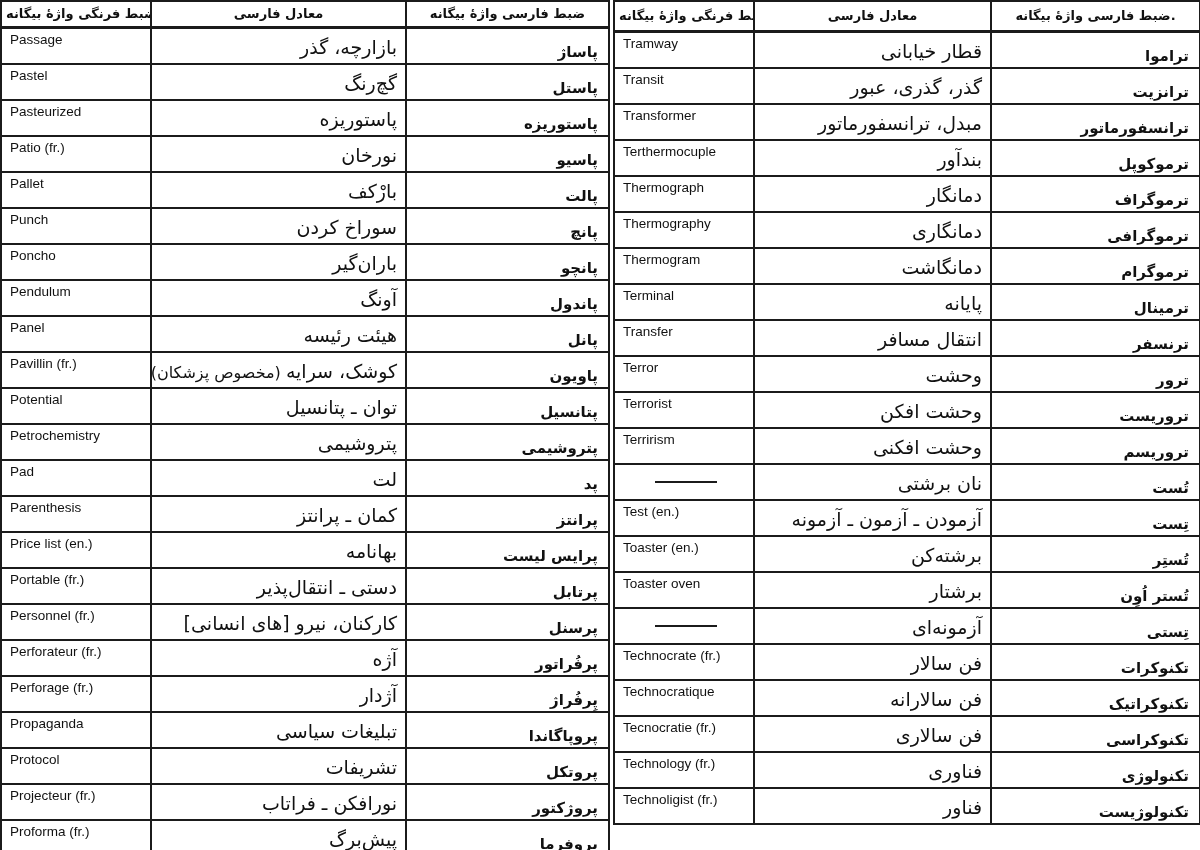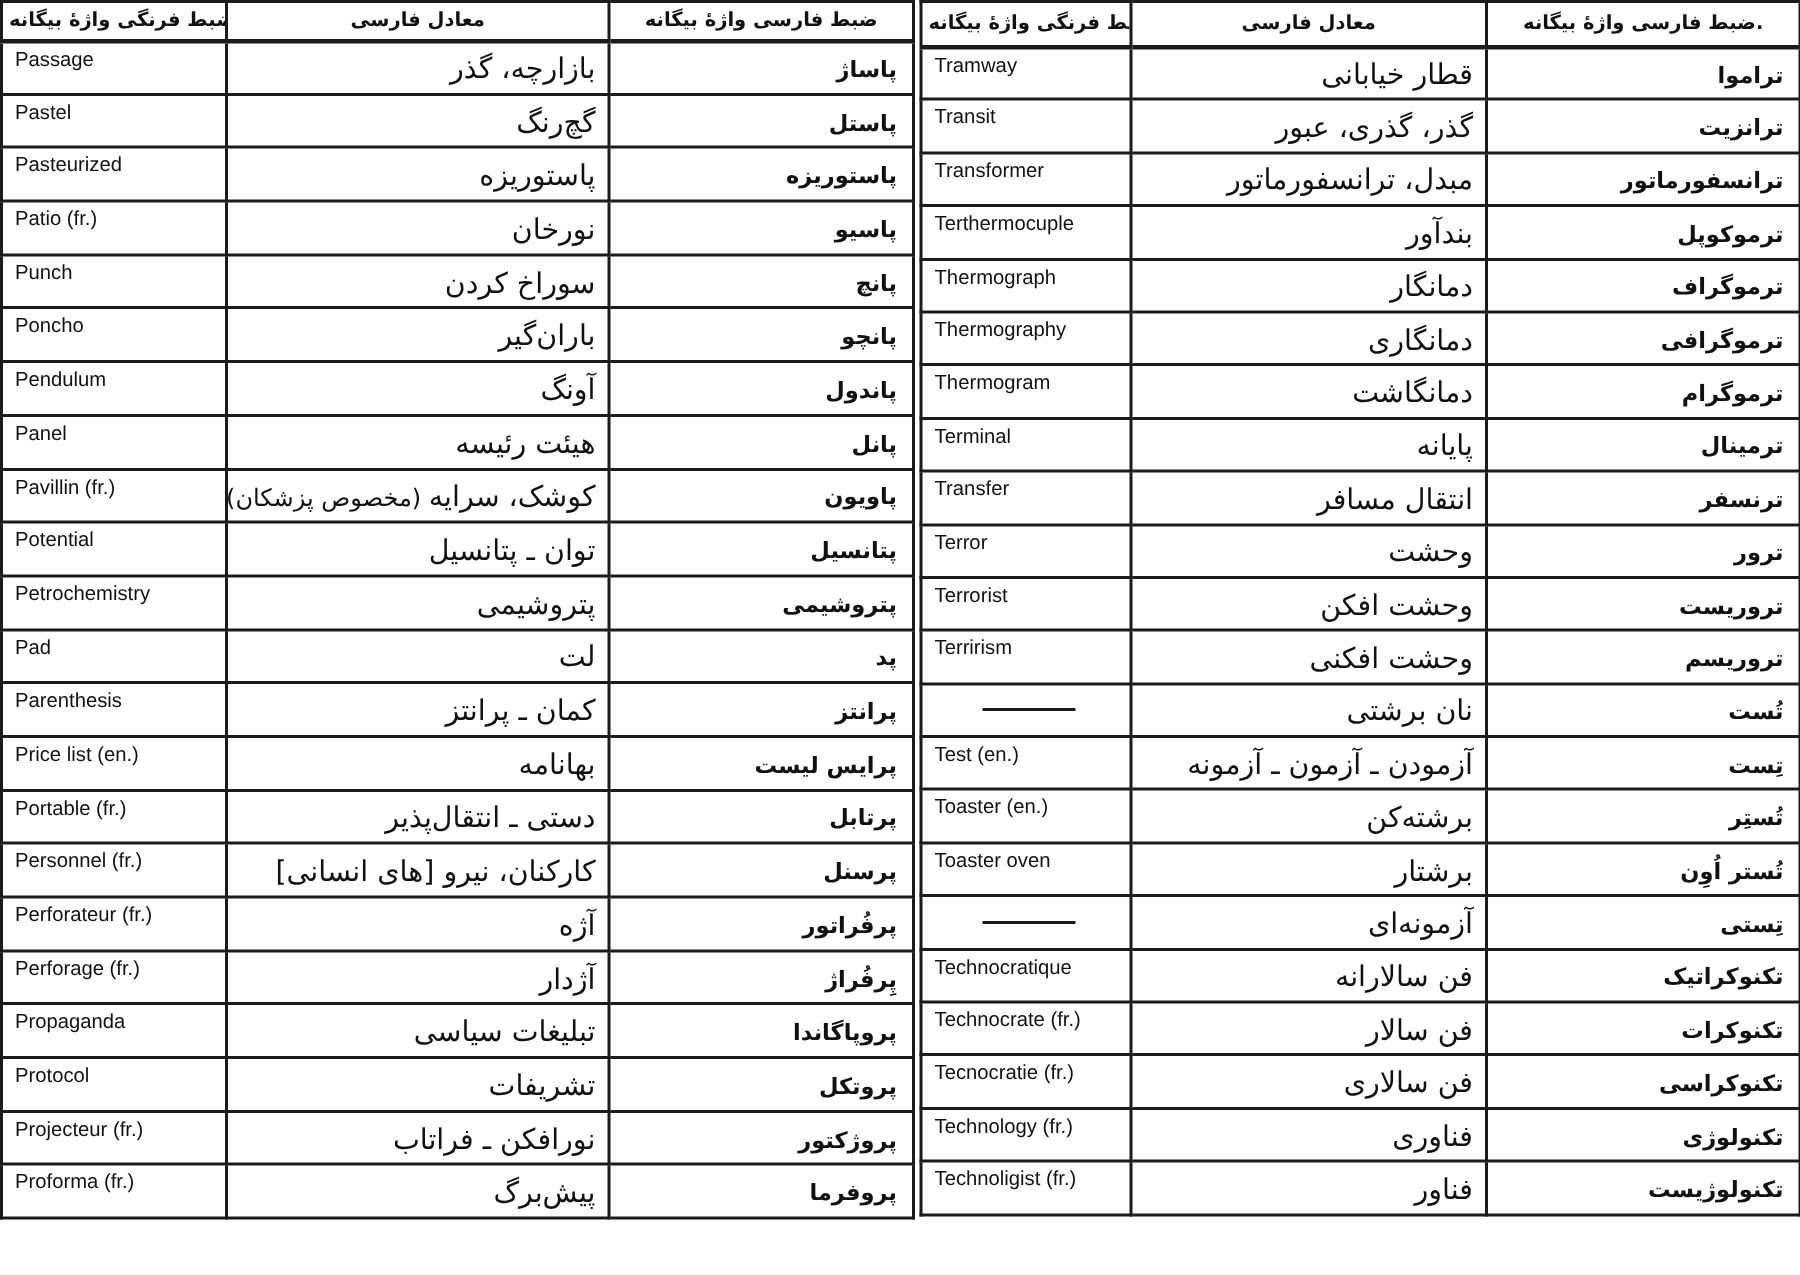--- a/index.html
+++ b/index.html
@@ -62,21 +62,21 @@
     vertical-align: middle;
     padding: 4px 8px 2px 4px;
     font-size: 19px;
     font-family: "DejaVu Sans", sans-serif;
   }
   .cell-equivalent .note { font-size: 16px; }
   .cell-spelling {
     direction: rtl;
     text-align: right;
     vertical-align: middle;
-    padding: 4px 10px 2px 4px;
+    padding: 14px 10px 2px 4px;
     font-size: 15px;
     font-weight: bold;
     font-family: "DejaVu Sans", sans-serif;
   }
 </style>
 </head>
 <body>
 
 <table class="dict-table t-left">
   <colgroup>
@@ -106,20 +106,25 @@
         <td class="cell-foreign">Pasteurized</td>
         <td class="cell-equivalent">پاستوریزه</td>
         <td class="cell-spelling">پاستوریزه</td>
       </tr>
       <tr>
         <td class="cell-foreign">Patio (fr.)</td>
         <td class="cell-equivalent">نورخان</td>
         <td class="cell-spelling">پاسیو</td>
       </tr>
       <tr>
+        <td class="cell-foreign">Pallet</td>
+        <td class="cell-equivalent">بارْکف</td>
+        <td class="cell-spelling">پالت</td>
+      </tr>
+      <tr>
         <td class="cell-foreign">Punch</td>
         <td class="cell-equivalent">سوراخ کردن</td>
         <td class="cell-spelling">پانچ</td>
       </tr>
       <tr>
         <td class="cell-foreign">Poncho</td>
         <td class="cell-equivalent">باران‌گیر</td>
         <td class="cell-spelling">پانچو</td>
       </tr>
       <tr>
@@ -302,30 +307,30 @@
         <td class="cell-spelling">تُستر اُوِن</td>
       </tr>
       <tr>
         <td class="cell-foreign dash-cell">
           <div class="dash-line"></div>
         </td>
         <td class="cell-equivalent">آزمونه‌ای</td>
         <td class="cell-spelling">تِستی</td>
       </tr>
       <tr>
+        <td class="cell-foreign">Technocrate (fr.)</td>
+        <td class="cell-equivalent">فن سالار</td>
+        <td class="cell-spelling">تکنوکرات</td>
+      </tr>
+      <tr>
         <td class="cell-foreign">Technocratique</td>
         <td class="cell-equivalent">فن سالارانه</td>
         <td class="cell-spelling">تکنوکراتیک</td>
       </tr>
       <tr>
-        <td class="cell-foreign">Technocrate (fr.)</td>
-        <td class="cell-equivalent">فن سالار</td>
-        <td class="cell-spelling">تکنوکرات</td>
-      </tr>
-      <tr>
         <td class="cell-foreign">Tecnocratie (fr.)</td>
         <td class="cell-equivalent">فن سالاری</td>
         <td class="cell-spelling">تکنوکراسی</td>
       </tr>
       <tr>
         <td class="cell-foreign">Technology (fr.)</td>
         <td class="cell-equivalent">فناوری</td>
         <td class="cell-spelling">تکنولوژی</td>
       </tr>
       <tr>

